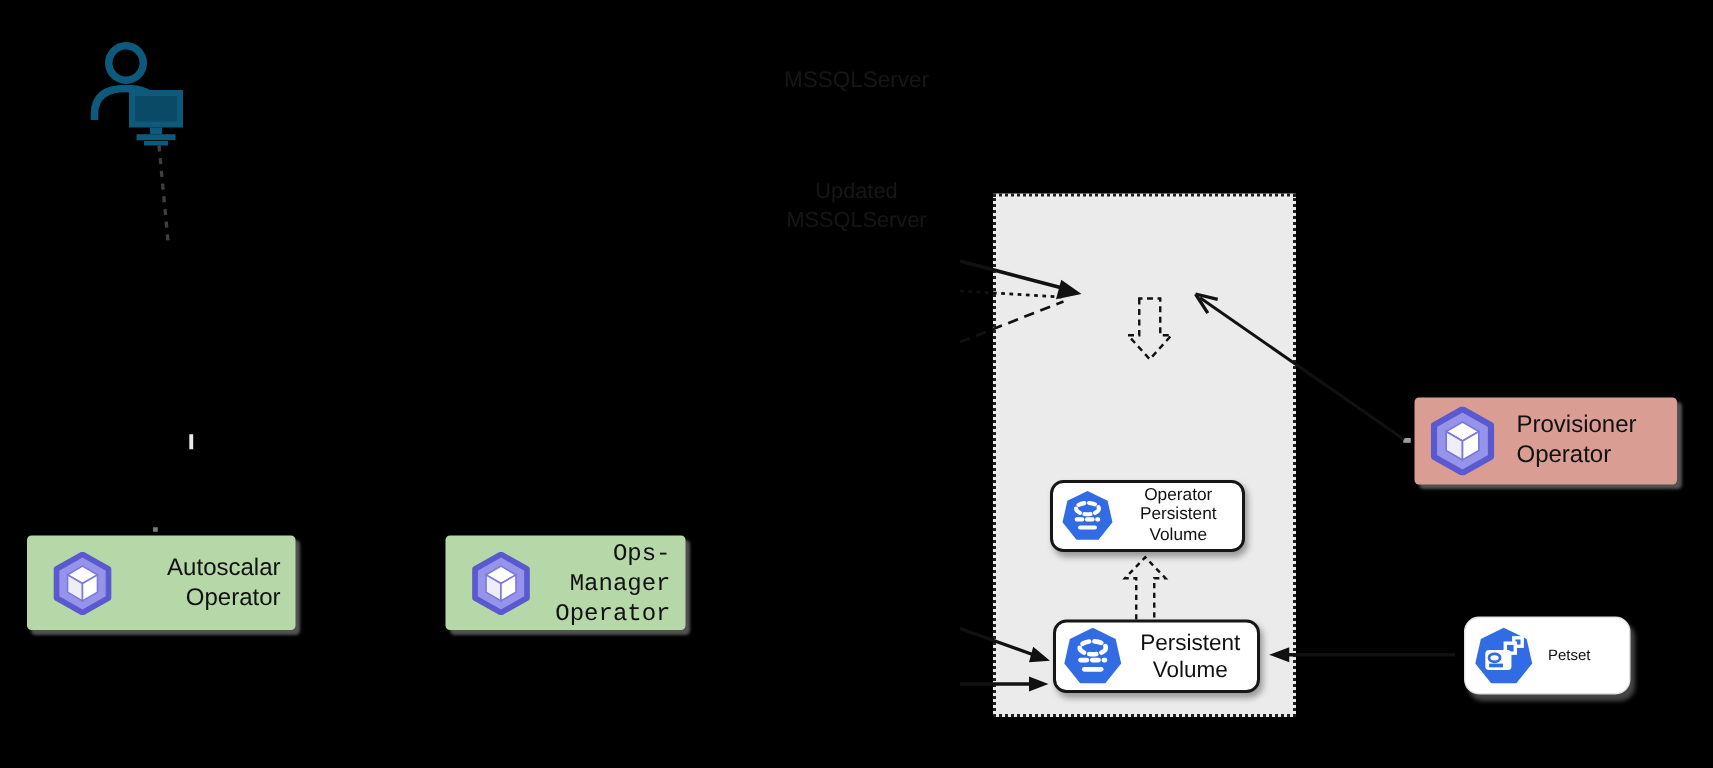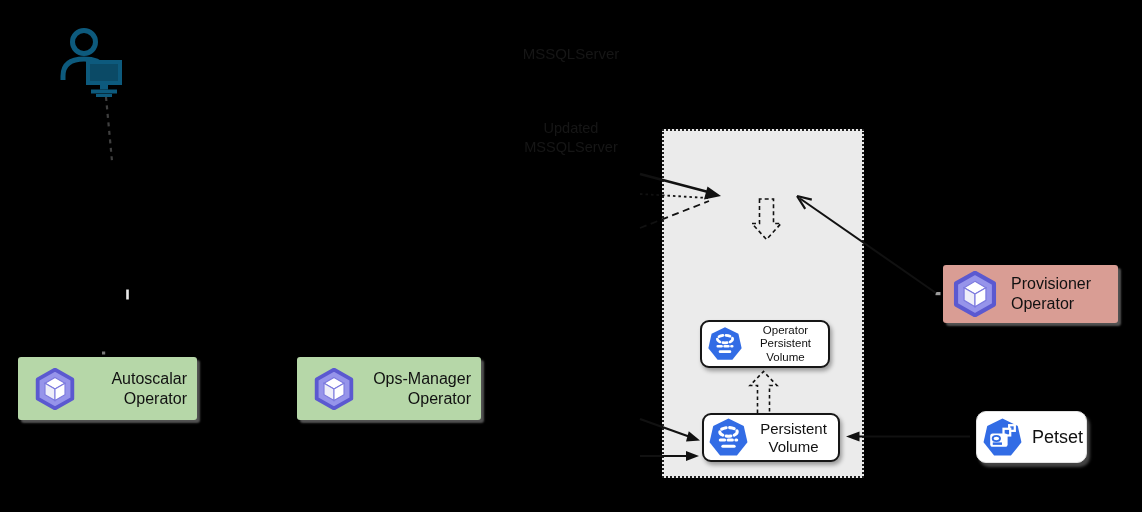--- a/index.html
+++ b/index.html
@@ -22,29 +22,29 @@
   .white-box{position:absolute;display:flex;align-items:center;background:#fff;
              border:2px solid #161616;border-radius:9px;
              box-shadow:2px 3px 4px rgba(0,0,0,0.35);}
   .box-expanded{left:700px;top:320px;width:130px;height:48px;z-index:3;}
   .box-pv{left:702px;top:413px;width:138px;height:49px;border-width:2.5px;z-index:3;}
   .box-petset{position:absolute;left:976px;top:411px;width:111px;height:52px;display:flex;align-items:center;
               background:#fff;border:1px solid #e2e2e2;border-radius:10px;
               box-shadow:3px 4px 3px rgba(150,150,150,0.45);z-index:3;}
   .box-expanded .txt{flex:1;text-align:center;font-size:11.5px;line-height:13.5px;}
   .box-pv .txt{flex:1;text-align:center;font-size:15px;line-height:18px;}
-  .box-petset .txt{margin-left:9px;font-size:18px;}
+  .box-petset .txt{margin-left:9px;font-size:10px;}
 
   
   .op-box{position:absolute;display:flex;align-items:center;border-radius:3px;
           box-shadow:3px 3px 2px rgba(150,150,150,0.55);}
   .op-green{background:#b6d7a8;}
   .op-red{background:#d99d94;}
   .box-autoscalar{left:18px;top:357px;width:179px;height:63px;}
-  .box-opsmanager{left:297px;top:357px;width:184px;height:63px;}
+  .box-opsmanager{left:297px;top:357px;width:160px;height:63px;font-family:Liberation Mono, monospace;}
   .box-provisioner{left:943px;top:265px;width:175px;height:58px;}
   .op-box .txt{font-size:16px;line-height:20px;color:#111;}
   .box-autoscalar .txt,.box-opsmanager .txt{flex:1;text-align:right;margin-right:10px;}
   .box-provisioner .txt{text-align:left;}
 
   .icon-40{width:42px;height:42px;flex:0 0 auto;}
   .box-autoscalar .icon-40,.box-opsmanager .icon-40{margin-left:16px;}
   .box-provisioner .icon-40{width:46px;height:46px;margin-left:9px;margin-right:13px;}
   .box-expanded .icon-pv{width:36px;height:36px;margin-left:5px;flex:0 0 auto;}
   .box-pv .icon-pv{width:41px;height:41px;margin-left:4px;flex:0 0 auto;}

